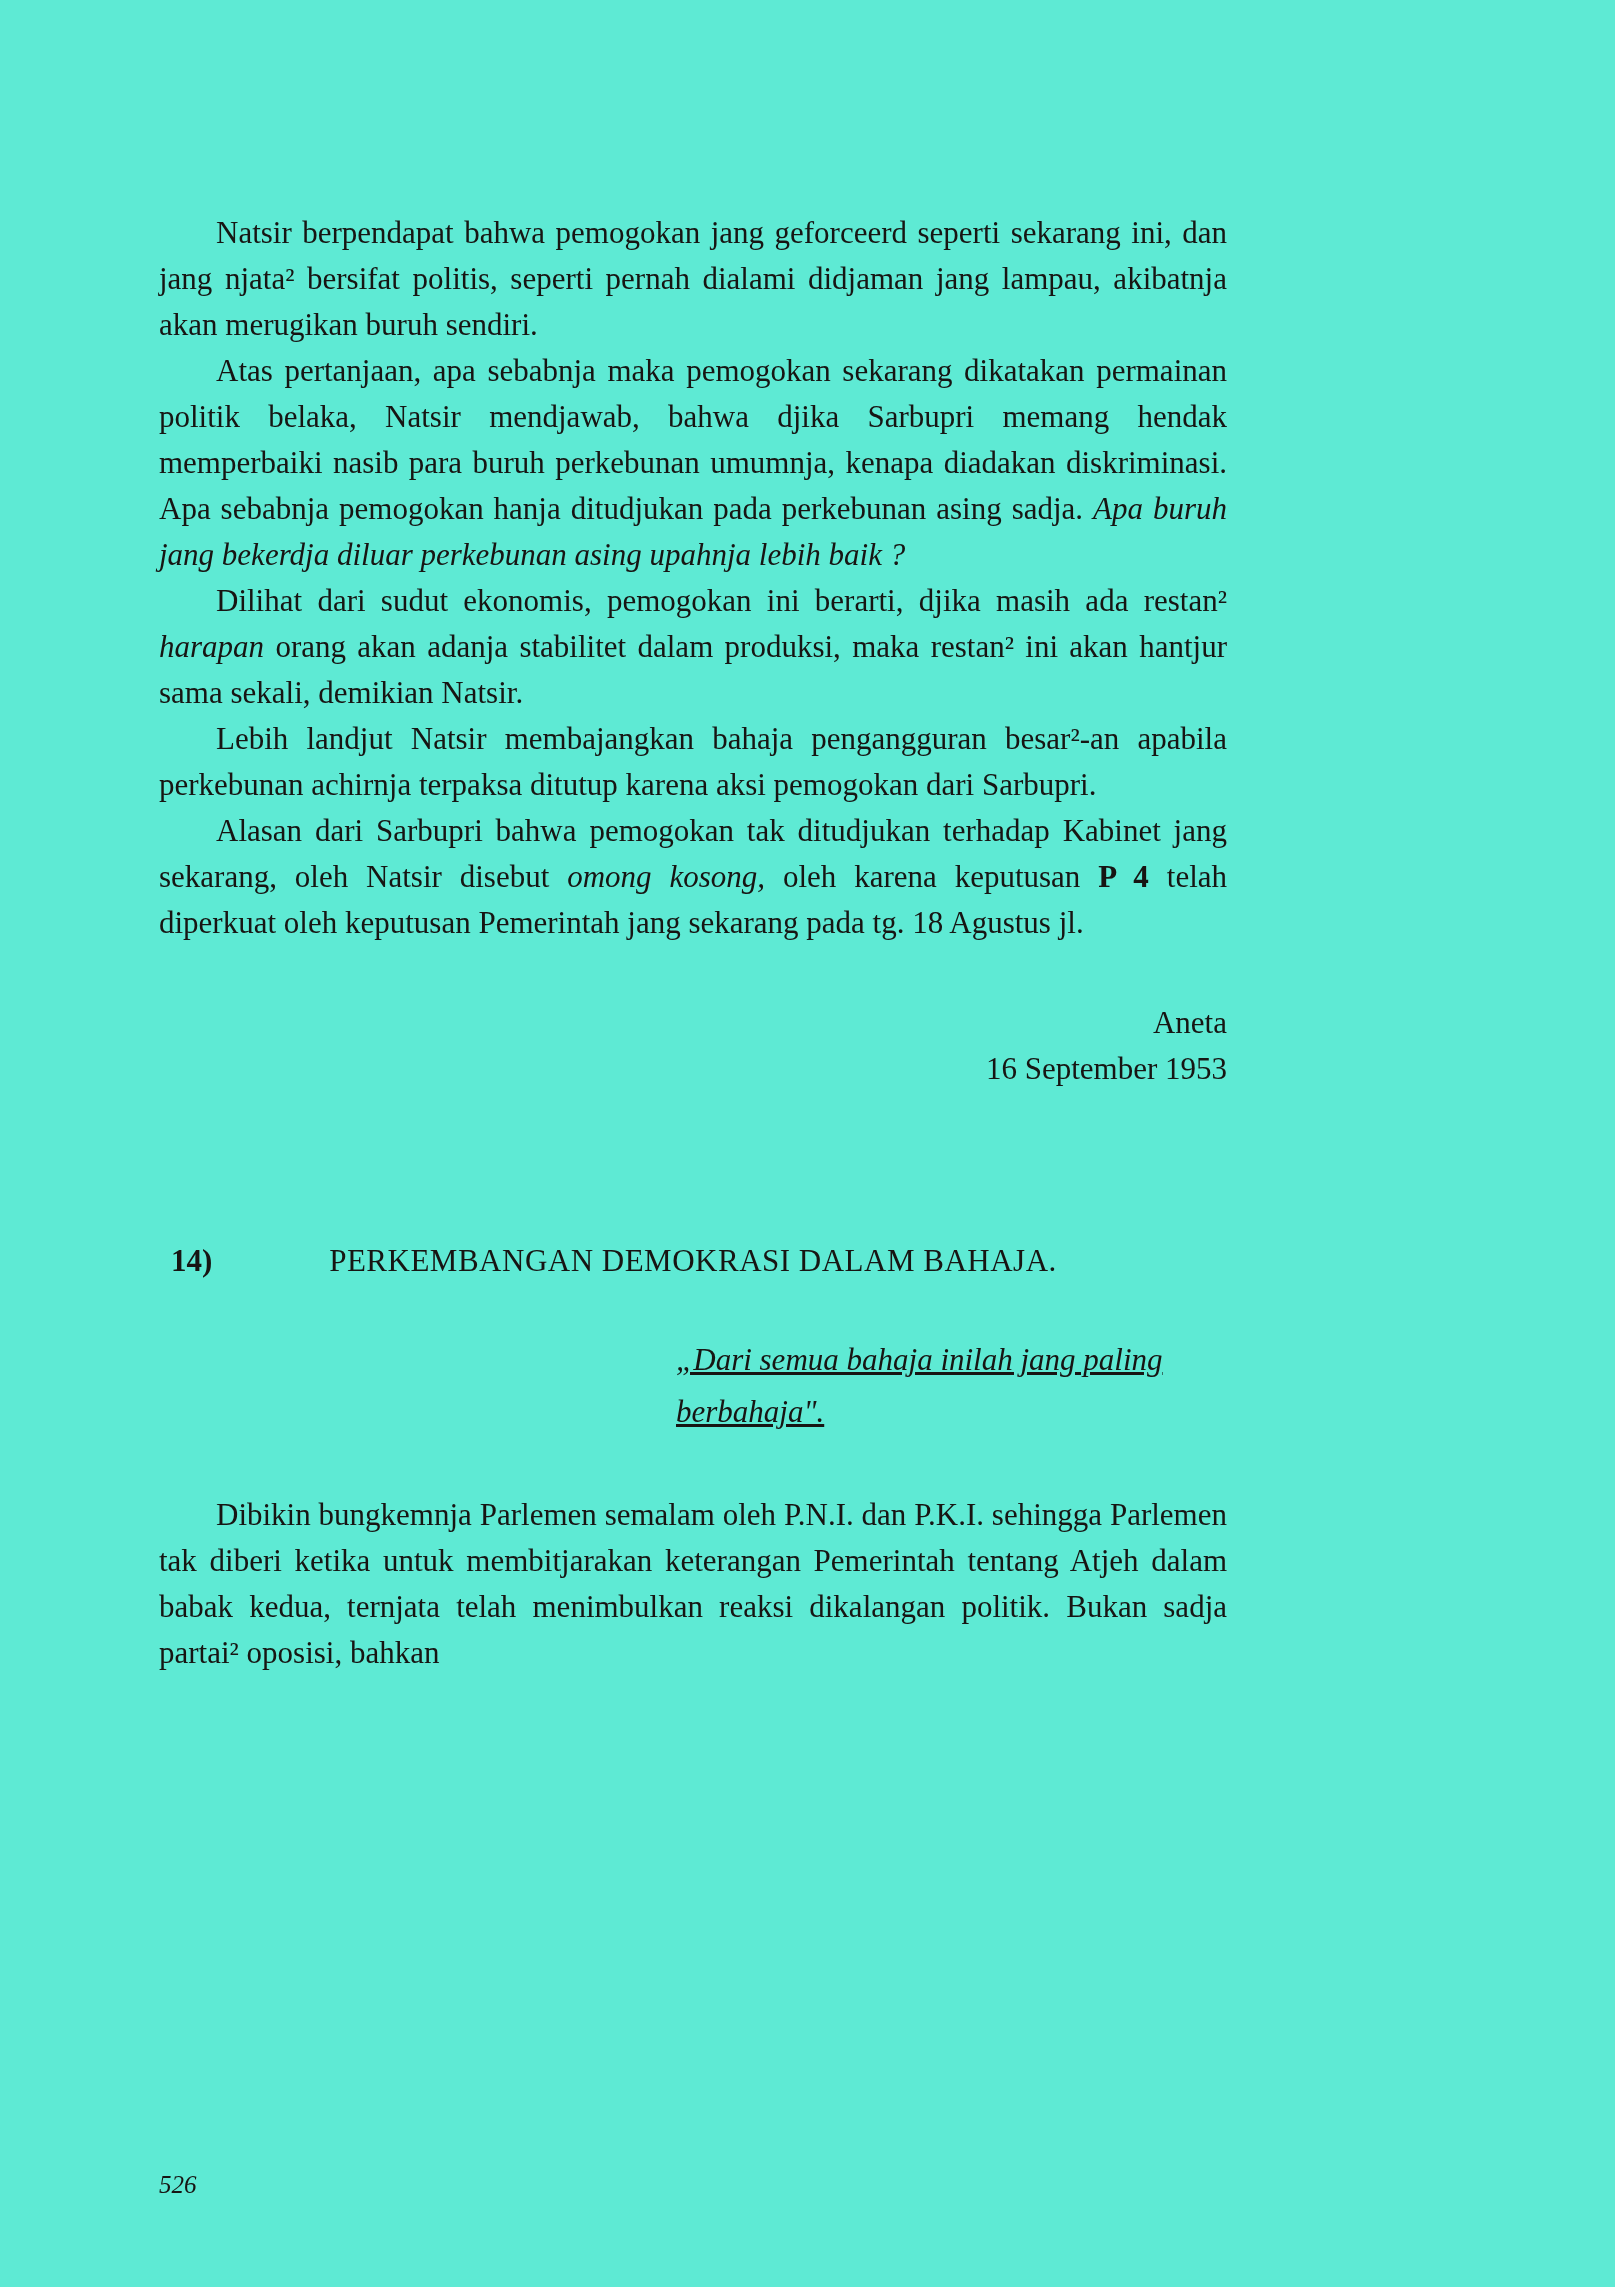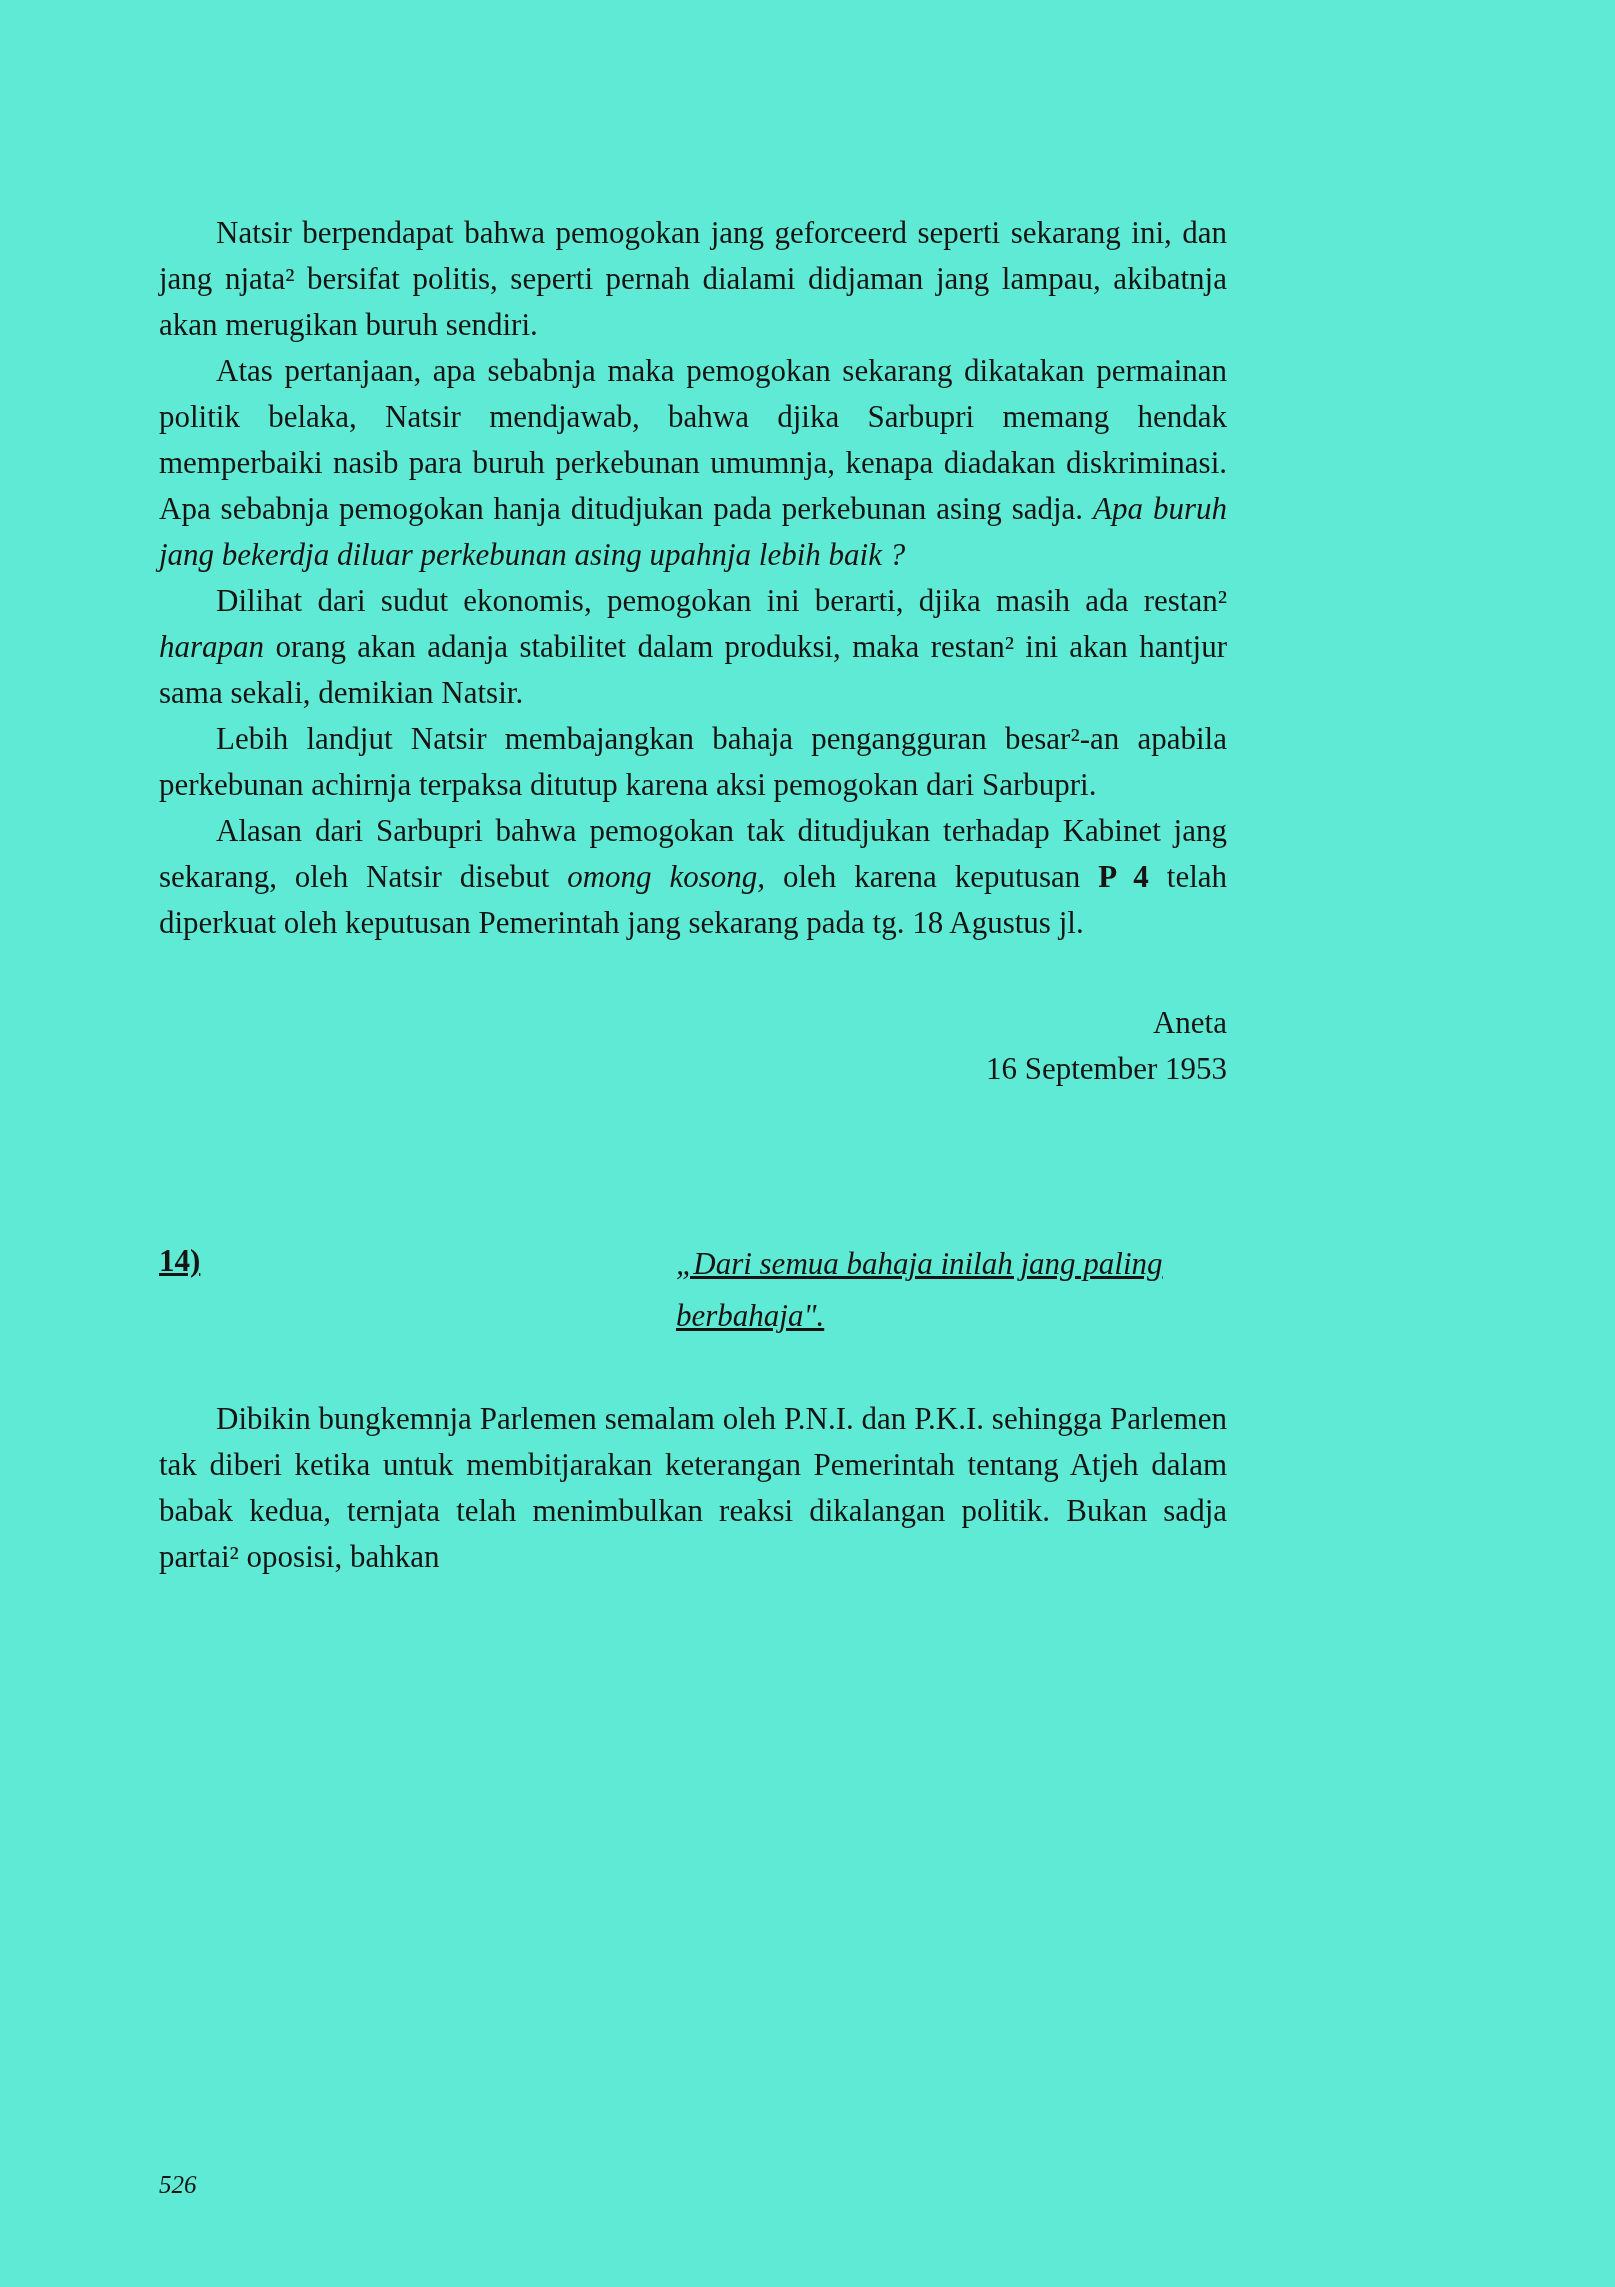--- a/index.html
+++ b/index.html
@@ -33,25 +33,24 @@
   .byline .date {
   }
   .section-heading {
     position: relative;
     margin-top: 146px;
     text-align: center;
     letter-spacing: 0.5px;
   }
   .section-number {
     position: absolute;
-    left: 0;
+    left: 12px;
     top: 0;
     font-weight: bold;
     letter-spacing: 0;
-    text-decoration: underline;
   }
   .epigraph {
     margin-top: 50px;
     padding-left: 517px;
     font-style: italic;
     line-height: 52px;
     text-decoration: underline;
   }
   .after-epigraph {
     margin-top: 54px;
@@ -78,20 +77,21 @@
     <p class="para"><span>Alasan dari Sarbupri bahwa pemogokan tak ditudjukan terhadap Kabinet jang sekarang, oleh Natsir disebut </span><span style="font-style: italic;">omong kosong,</span><span> oleh karena keputusan </span><span style="font-weight: bold;">P 4</span><span> telah diperkuat oleh keputusan Pemerintah jang sekarang pada tg. 18 Agustus jl.</span></p>
 
     <div class="byline">
       <div>Aneta</div>
       <div class="date">16 September 1953</div>
     </div>
   </div>
 
   <div class="section-heading">
     <span class="section-number">14)</span>
+    <span class="section-title">PERKEMBANGAN DEMOKRASI DALAM BAHAJA.</span>
   </div>
 
   <div class="epigraph">
     <div>„Dari semua bahaja inilah jang paling berbahaja".</div>
   </div>
 
   <p class="para after-epigraph"><span>Dibikin bungkemnja Parlemen semalam oleh P.N.I. dan P.K.I. sehingga Parlemen tak diberi ketika untuk membitjarakan keterangan Pemerintah tentang Atjeh dalam babak kedua, ternjata telah menimbulkan reaksi dikalangan politik. Bukan sadja partai² oposisi, bahkan</span></p>
 
   <div class="page-number">526</div>
 

